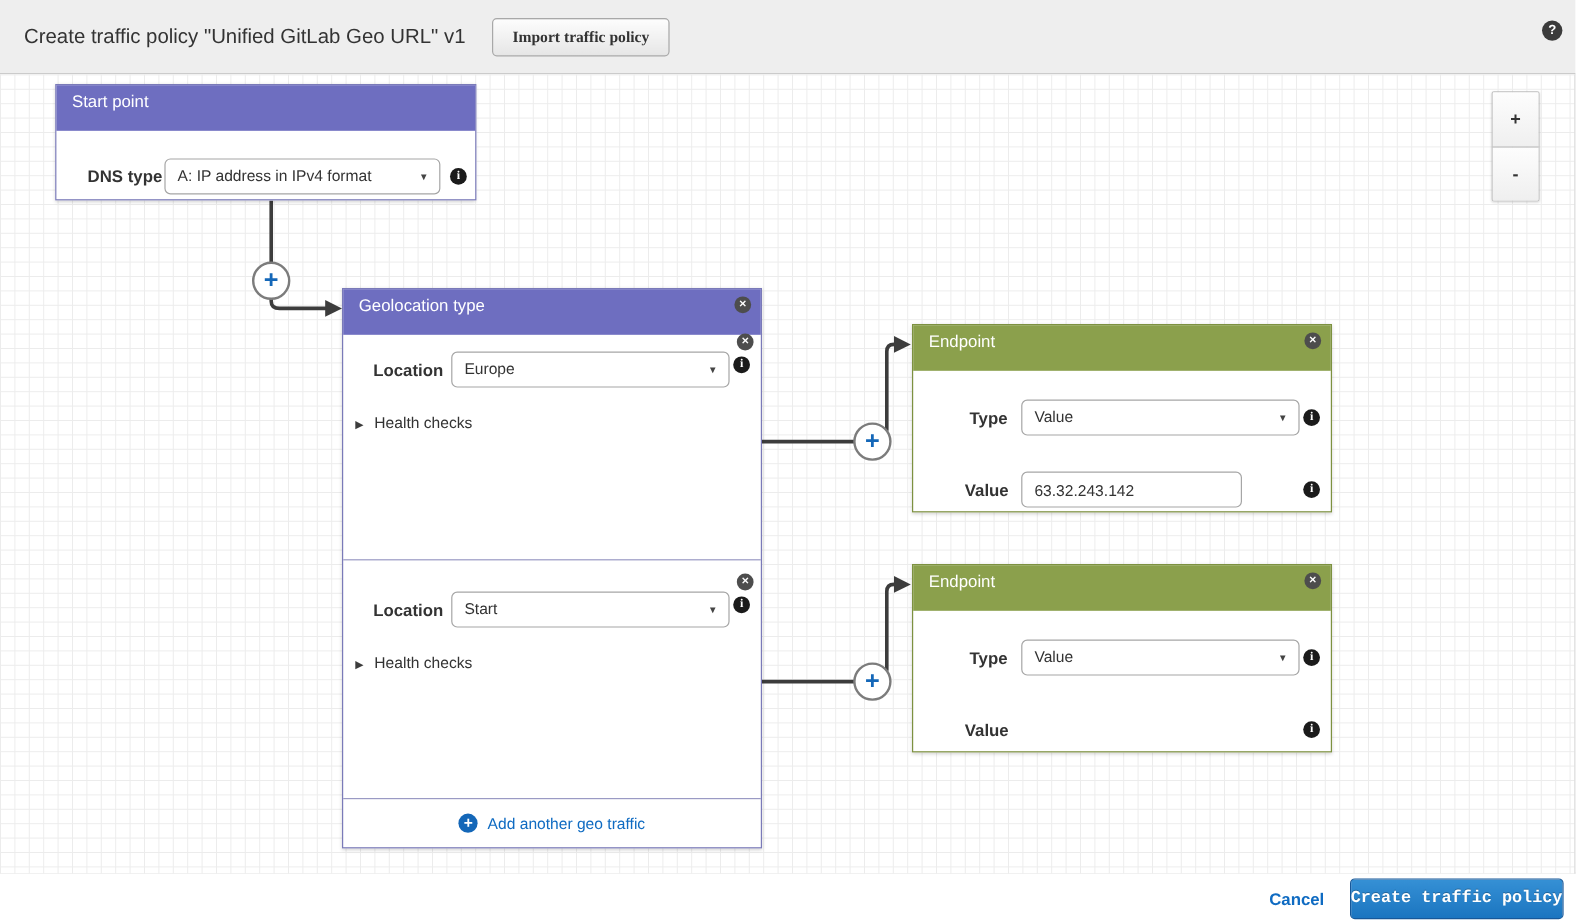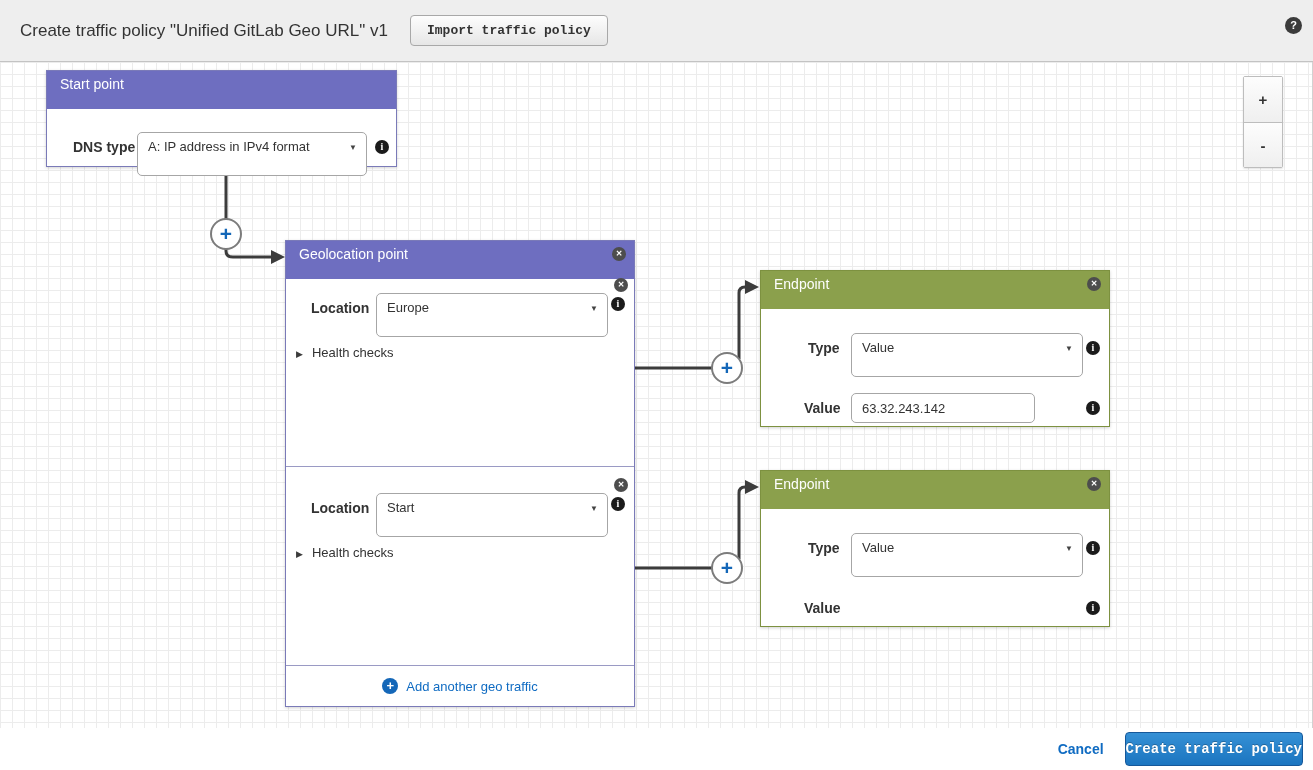--- a/index.html
+++ b/index.html
@@ -1,42 +1,42 @@
 <!DOCTYPE html>
 <html><head>
 <meta charset="utf-8">
 <style>
   * { margin:0; padding:0; box-sizing:border-box; }
   html,body { width:1313px; height:770px; font-family:"Liberation Sans", sans-serif; background:#fff; overflow:hidden; }
 
   
   .topbar { position:relative; height:62px; background:#eeeeee; border-bottom:1px solid #c3c3c3; display:flex; align-items:center; padding-left:20px; }
   .page-title { font-size:17px; color:#333; }
-  .btn-gray { margin-left:22px; padding:7px 16px; font-size:13px; font-weight:bold; color:#333; background:linear-gradient(#fdfdfd,#e6e6e6); border:1px solid #a8a8a8; border-radius:4px; cursor:pointer; font-family:Liberation Mono, monospace; }
+  .btn-gray { margin-left:22px; padding:7px 16px; font-size:13px; font-weight:bold; color:#333; background:linear-gradient(#fdfdfd,#e6e6e6); border:1px solid #a8a8a8; border-radius:4px; cursor:pointer; font-family:Liberation Serif, serif; }
   .help-icon { position:absolute; right:11px; top:17px; width:17px; height:17px; border-radius:50%; background:#3b3b3b; color:#fff; font-size:11px; font-weight:bold; text-align:center; line-height:17px; cursor:pointer; }
 
   
   .canvas { position:relative; height:666px; background-color:#fff;
     background-image:linear-gradient(to right,#ececec 1px,transparent 1px),linear-gradient(to bottom,#ececec 1px,transparent 1px);
     background-size:12px 12px; border-right:1px solid #d2d2d2; overflow:hidden; }
   .connector-layer { position:absolute; left:0; top:0; pointer-events:none; }
 
   
   .node { position:absolute; background:#fff; box-shadow:0 1px 3px rgba(0,0,0,.18); }
   .node.purple { border:1px solid #7a7ab8; }
   .node.green  { border:1px solid #7d9140; }
   .node-header { position:relative; height:38px; line-height:26px; color:#fff; font-size:14px; padding-left:13px; }
   .purple .node-header { background:#6e6ec0; }
   .green  .node-header { background:#8ba04c; }
   .close-icon { position:absolute; width:14px; height:14px; border-radius:50%; background:#4d4d4d; color:#fff; font-size:8px; font-weight:bold; line-height:14px; text-align:center; cursor:pointer; }
   .node-header .close-icon { right:8px; top:6px; }
   .info-icon { position:absolute; width:14px; height:14px; border-radius:50%; background:#1b1b1b; color:#fff; font-size:10px; font-weight:bold; font-family:"Liberation Serif",serif; line-height:14px; text-align:center; cursor:pointer; }
 
   .field-label { position:absolute; font-size:14px; font-weight:bold; color:#333; }
-  .dropdown { position:absolute; height:44px; background:#fff; border:1px solid #a6a6a6; border-radius:5px; font-size:13px; color:#333; line-height:28px; padding:0 24px 0 10px; cursor:pointer; white-space:nowrap; overflow:hidden; }
+  .dropdown { position:absolute; height:30px; background:#fff; border:1px solid #a6a6a6; border-radius:5px; font-size:13px; color:#333; line-height:28px; padding:0 24px 0 10px; cursor:pointer; white-space:nowrap; overflow:hidden; }
   .caret { position:absolute; right:9px; top:0; line-height:29px; font-size:8px; color:#444; }
   .text-input { position:absolute; height:30px; background:#fff; border:1px solid #a6a6a6; border-radius:5px; font-size:13px; color:#333; padding:0 10px; font-family:"Liberation Sans",sans-serif; }
 
   .expander { position:absolute; font-size:13px; color:#333; cursor:pointer; }
   .expander .tri { font-size:9px; color:#3c3c3c; margin-right:9px; }
 
   .geo-section { position:absolute; left:0; width:100%; }
   .geo-divider { border-top:1px solid #9a9ac4; }
   .geo-footer { position:absolute; left:0; bottom:0; width:100%; height:41px; border-top:1px solid #9a9ac4; display:flex; align-items:center; justify-content:center; cursor:pointer; }
   .plus-badge { width:16px; height:16px; border-radius:50%; background:#1467b8; color:#fff; font-size:13px; font-weight:bold; line-height:16px; text-align:center; margin-right:8px; }
@@ -94,21 +94,21 @@
       <div class="dropdown" style="left:90px; top:23px; width:230px;">
         <span>A: IP address in IPv4 format</span>
         <span class="caret">▼</span>
       </div>
       <span class="info-icon" style="left:328px; top:31px;">i</span>
     </div>
   </div>
 
   <div class="node purple" style="left:285px; top:178px; width:350px; height:467px;">
     <div class="node-header">
-      <span>Geolocation point</span>
+      <span>Geolocation type</span>
       <span class="close-icon">✕</span>
     </div>
 
     <div class="geo-section" style="top:26px; height:199px;">
       <span class="close-icon" style="right:6px; top:11px;">✕</span>
       <span class="field-label" style="left:25px; top:33px;">Location</span>
       <div class="dropdown" style="left:90px; top:26px; width:232px;">
         <span>Europe</span>
         <span class="caret">▼</span>
       </div>

